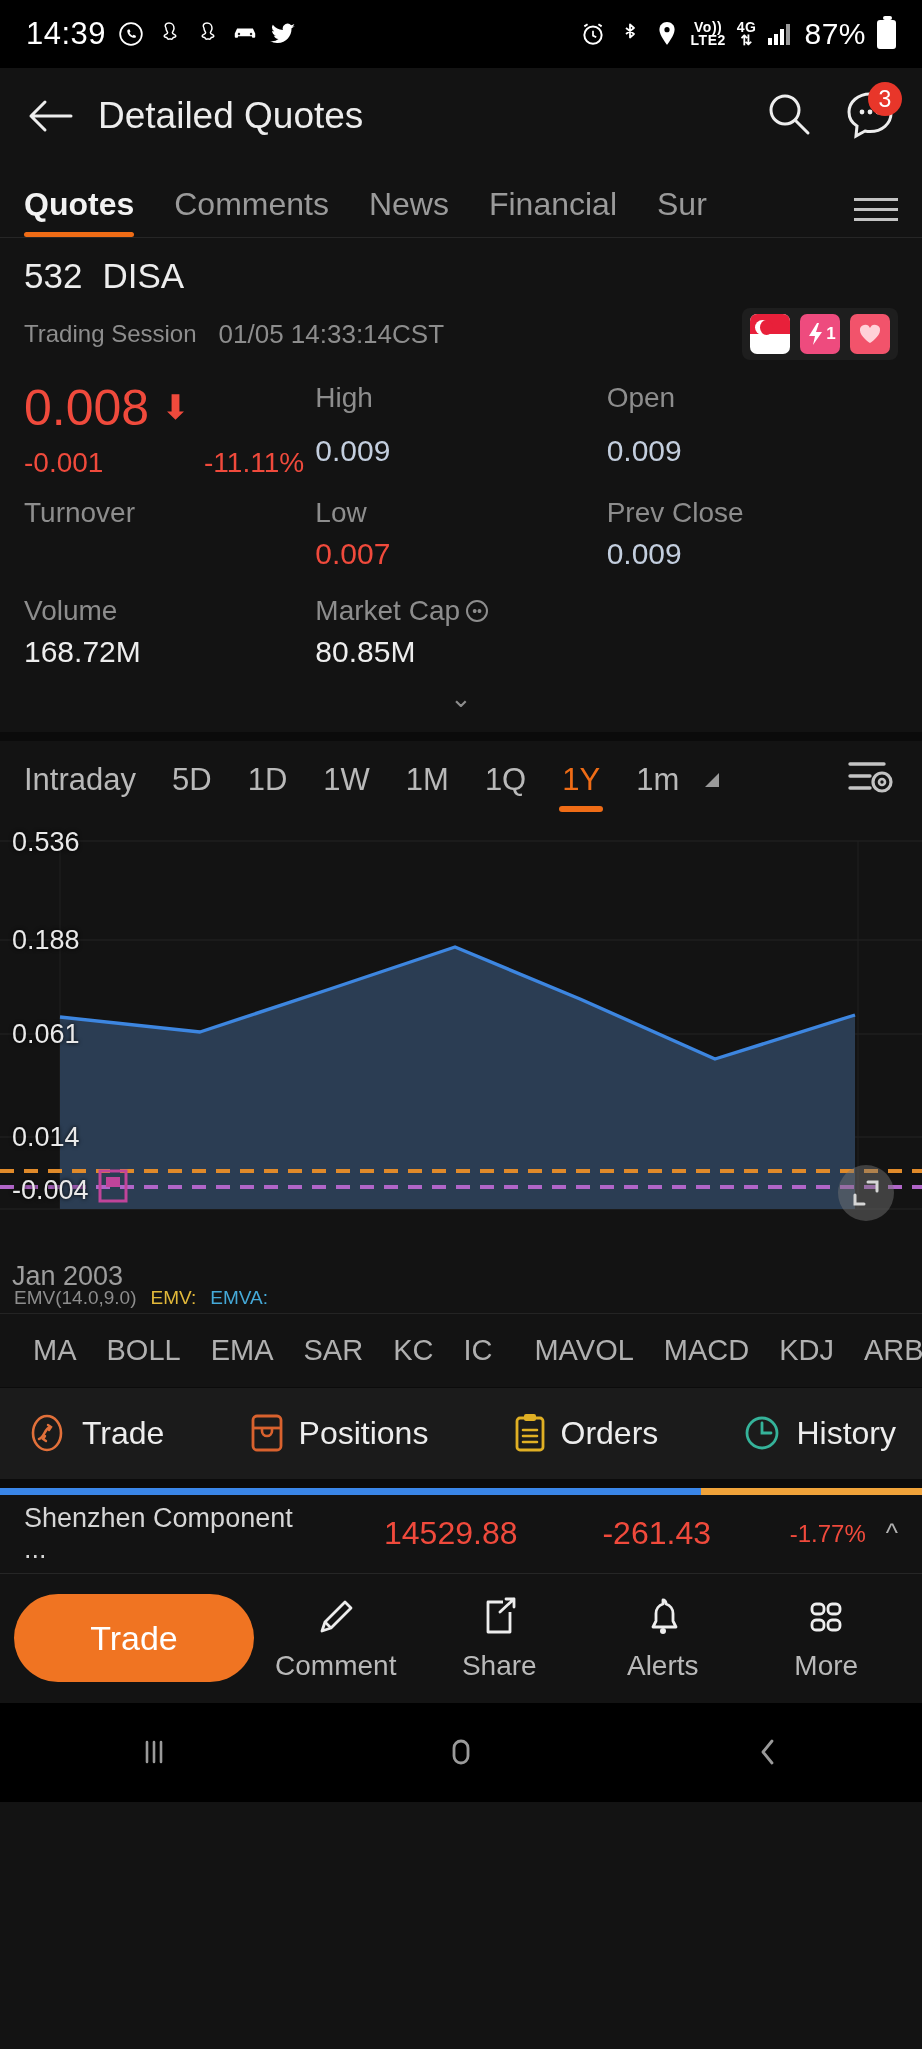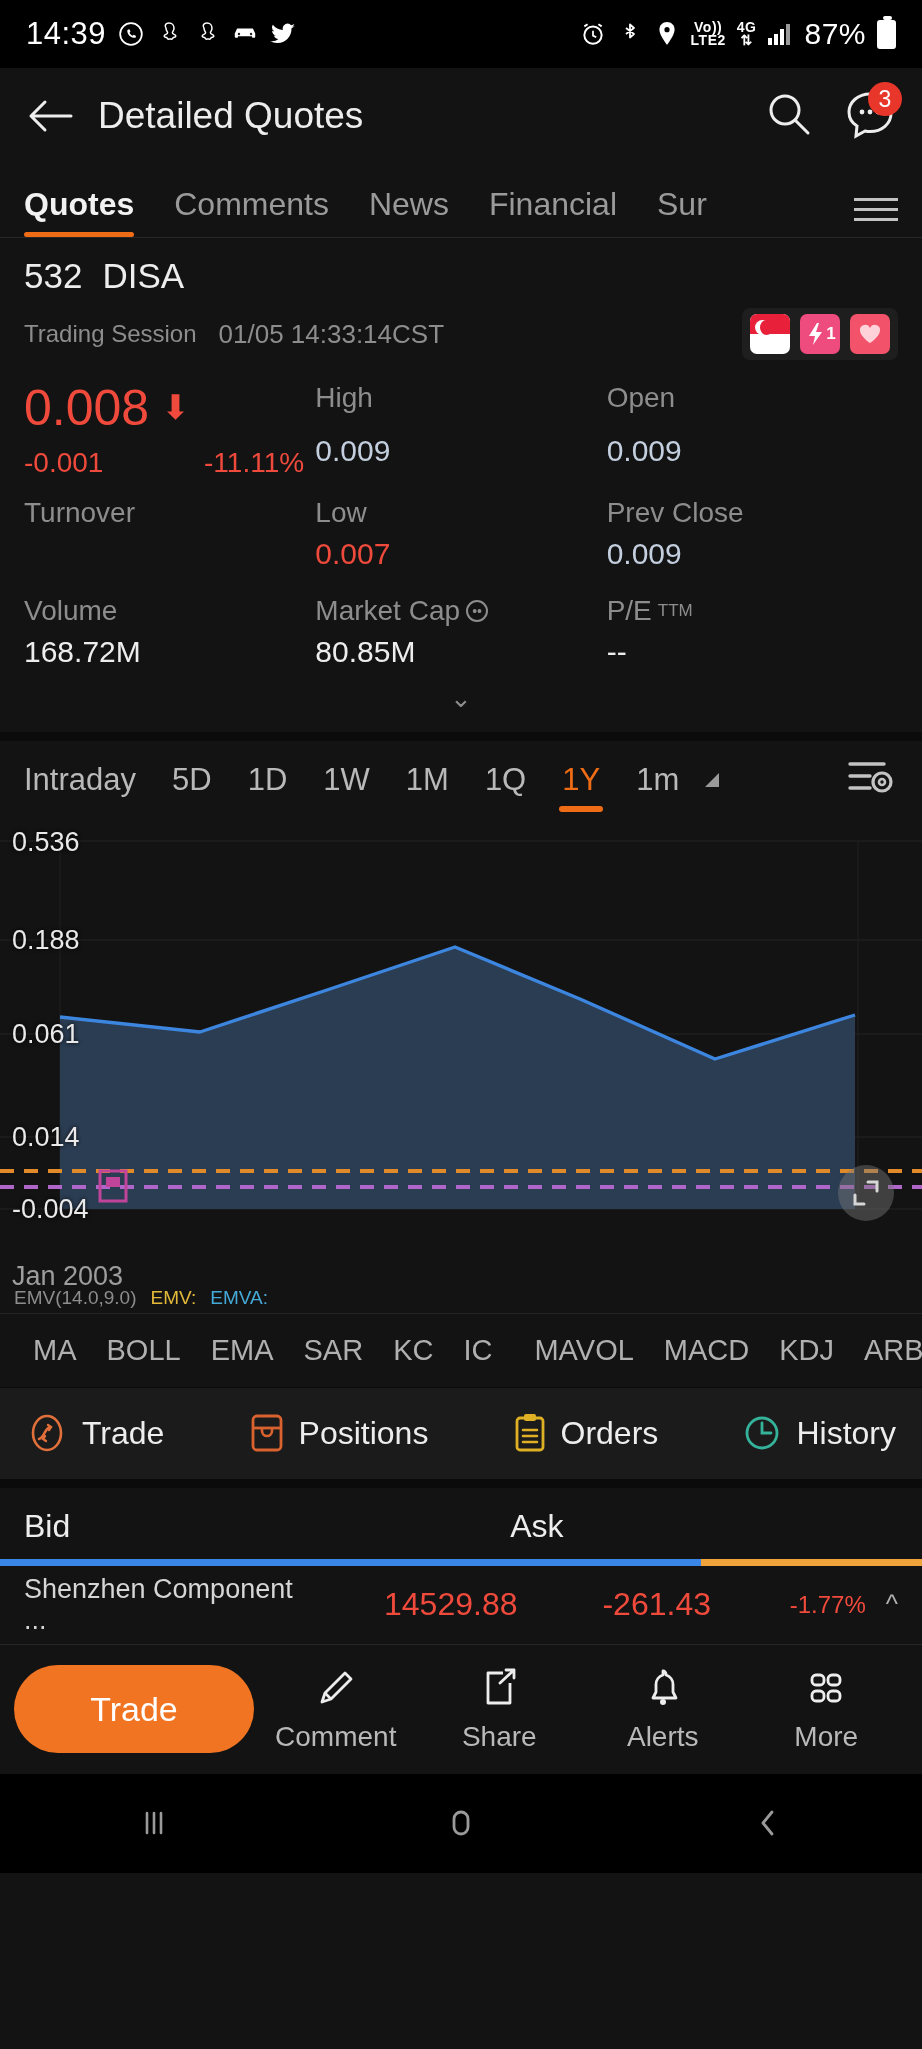--- a/index.html
+++ b/index.html
@@ -405,27 +405,20 @@
         <div class="cl">Volume</div>
         <div class="cv white">168.72M</div>
       </div>
       <div class="cell" style="grid-column:2;grid-row:4;padding-top:16px;">
         <div class="cl">
           <span>Market Cap</span>
           <span class="info-dot">••</span>
         </div>
         <div class="cv white">80.85M</div>
       </div>
-      <div class="cell" style="grid-column:3;grid-row:4;padding-top:16px;">
-        <div class="cl">
-          <span>P/E</span>
-            <span class="sup">TTM</span>
-        </div>
-        <div class="cv white">--</div>
-      </div>
     </div>
 
     <div class="collapse">⌄</div>
   </div>
 
   <div class="hr"></div>
 
   <div class="periods">
     <div class="per">Intraday</div>
     <div class="per">5D</div>
@@ -466,21 +459,21 @@
         <line x1="0" y1="368" x2="922" y2="368" stroke="#b065c8" stroke-width="4" stroke-dasharray="14,10"></line>
 
         <rect x="100" y="352" width="26" height="30" fill="none" stroke="#c0449a" stroke-width="3"></rect>
         <rect x="106" y="358" width="14" height="10" fill="#c0449a"></rect>
       </svg>
 
       <div class="axis-lab" style="top:8px;">0.536</div>
       <div class="axis-lab" style="top:106px;">0.188</div>
       <div class="axis-lab" style="top:200px;">0.061</div>
       <div class="axis-lab" style="top:303px;">0.014</div>
-      <div class="axis-lab" style="top:375px;">-0.004</div>
+      <div class="axis-lab" style="top:356px;">-0.004</div>
 
       <div class="expand-btn">
         <svg width="32" height="32" viewBox="0 0 32 32">
           <path d="M18 5h9v9" fill="none" stroke="#d6d6d6" stroke-width="3" stroke-linecap="round"></path>
           <path d="M14 27H5v-9" fill="none" stroke="#d6d6d6" stroke-width="3" stroke-linecap="round"></path>
         </svg>
       </div>
     </div>
 
     <div style="position:relative;height:40px;">
@@ -548,24 +541,20 @@
             <circle cx="20" cy="21" r="15" fill="none" stroke="#35b39a" stroke-width="2.8"></circle>
             <path d="M20 11v10h9" fill="none" stroke="#35b39a" stroke-width="2.8" stroke-linecap="round"></path>
           </svg>
       </span>
       <span>History</span>
     </div>
   </div>
 
   <div class="hr2"></div>
 
-  <div class="bidask">
-    <span class="ba-bid">Bid</span>
-    <span class="ba-ask">Ask</span>
-  </div>
   <div class="ba-bar">
     <div class="b" style="width:76%"></div>
     <div class="a" style="width:24%"></div>
   </div>
 
   <div class="ticker">
     <span class="tk-name">Shenzhen Component ...</span>
     <span class="tk-val">14529.88</span>
     <span class="tk-chg">-261.43</span>
     <span class="tk-pct">-1.77%</span>

